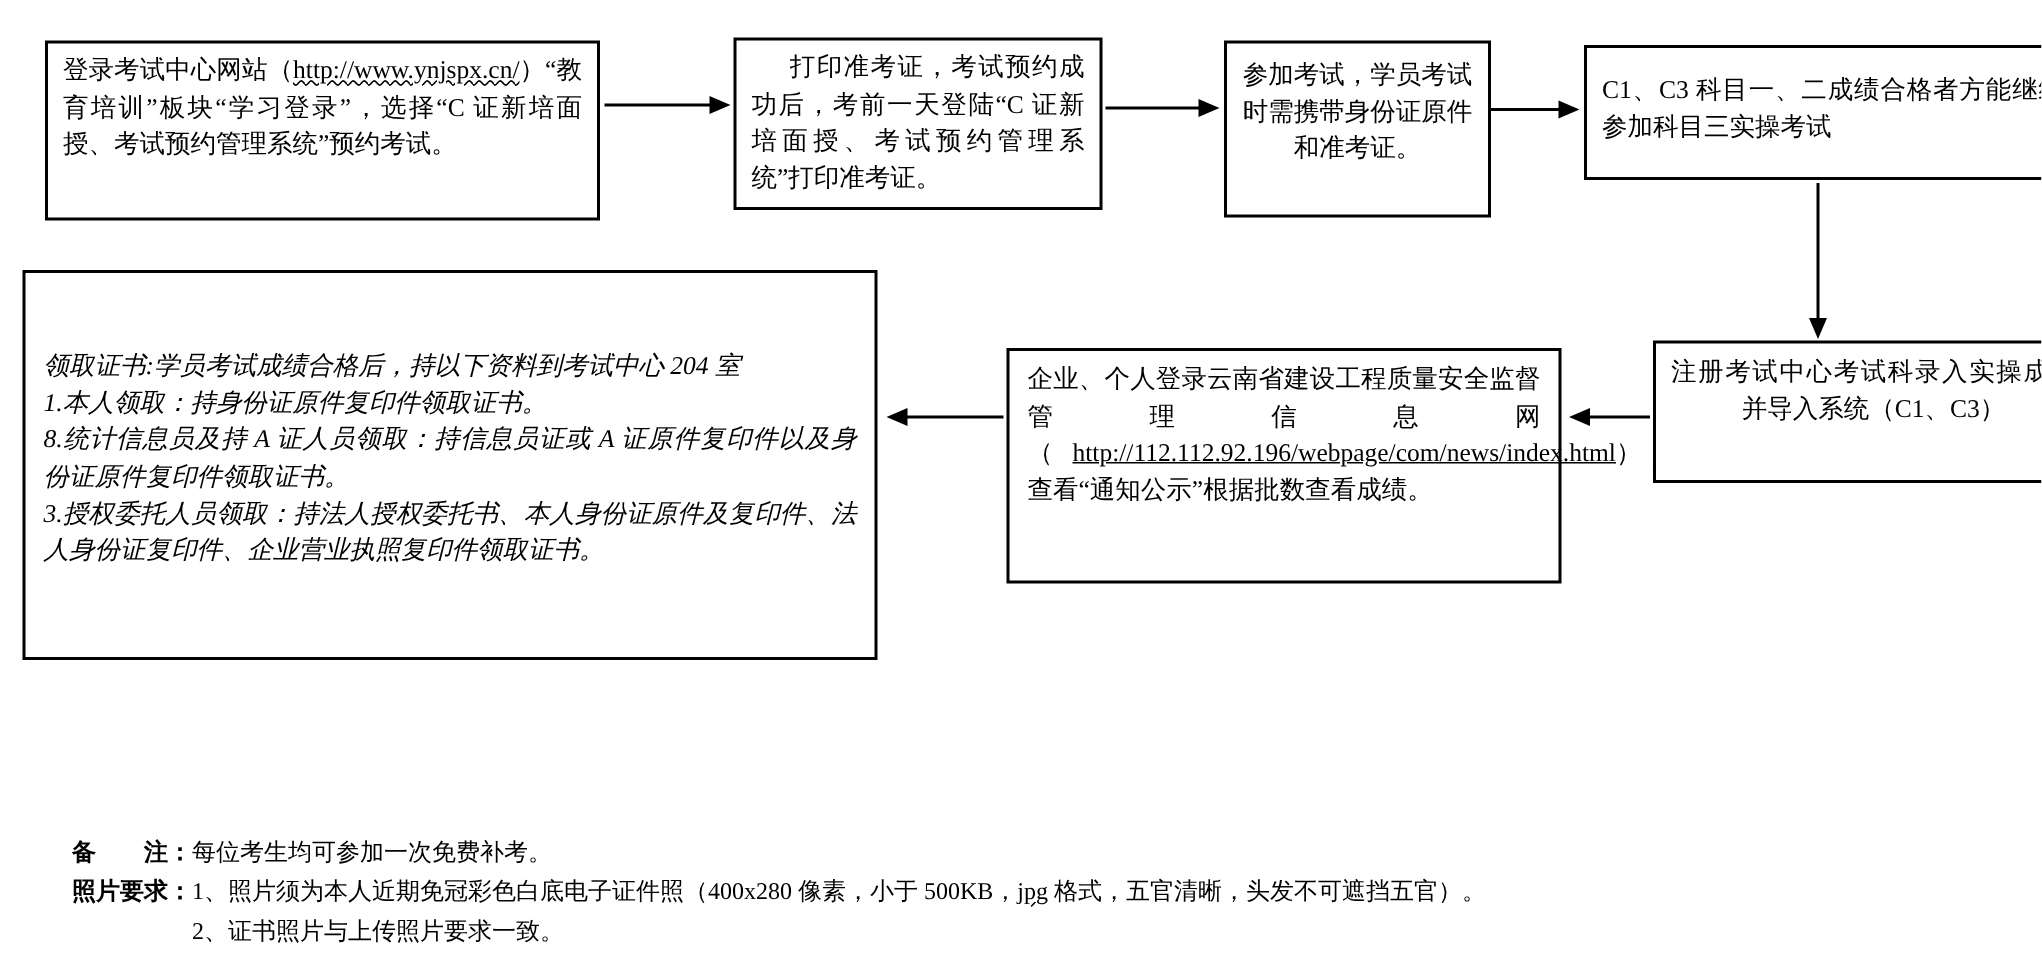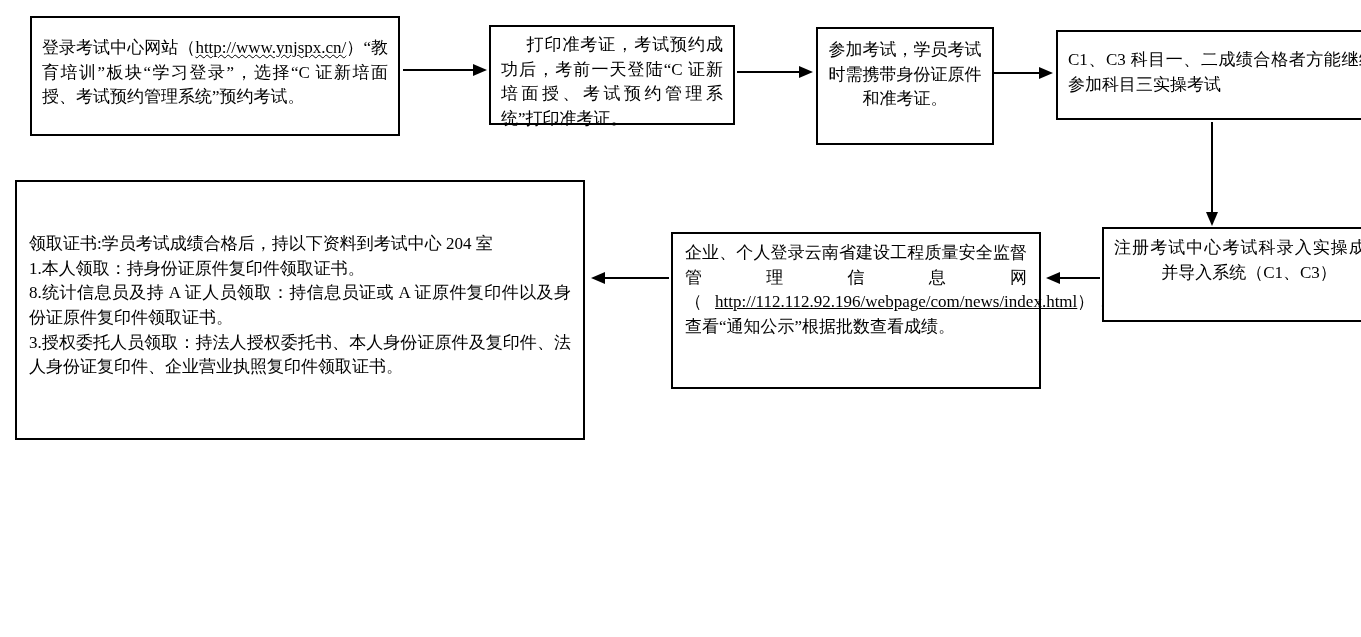--- a/index.html
+++ b/index.html
@@ -23,28 +23,28 @@
   }
   .box {
     position: absolute;
     border: 2px solid #000;
     background: #fff;
     font-size: 17px;
     line-height: 1.45;
     color: #000;
   }
   .box p { margin: 0; }
-  .b1 { left: 30px;  top: 16px;  width: 370px; height: 120px; padding: 18px 10px;  text-align: justify; }
-  .b2 { left: 489px; top: 25px;  width: 246px; height: 100px; padding: 6px 10px;  text-align: justify; }
+  .b1 { left: 30px;  top: 27px;  width: 370px; height: 120px; padding: 6px 10px;  text-align: justify; }
+  .b2 { left: 489px; top: 25px;  width: 246px; height: 115px; padding: 6px 10px;  text-align: justify; }
   .b2 p { text-indent: 1.5em; }
   .b3 { left: 816px; top: 27px;  width: 178px; height: 118px; padding: 9px 8px;  text-align: center; }
   .b4 { left: 1056px; top: 30px; width: 332px; height: 90px;  padding: 16px 10px; text-align: justify; }
   .b5 { left: 1102px; top: 227px; width: 294px; height: 95px; padding: 7px 10px; text-align: justify; text-align-last: center; }
   .b6 { left: 671px; top: 232px; width: 370px; height: 157px; padding: 7px 12px; text-align: justify; }
-  .b7 { left: 15px;  top: 180px; width: 570px; height: 260px; padding: 50px 12px 0 12px; text-align: justify; }
+  .b7 { left: 15px;  top: 180px; width: 570px; height: 260px; padding: 50px 12px 0 12px; text-align: justify; font-style: italic; }
   .url-wavy {
     color: #000;
     text-decoration: underline;
     text-decoration-style: wavy;
     text-decoration-thickness: 1px;
   }
   .url-line {
     color: #000;
     text-decoration: underline;
     margin-left: 13px;
@@ -122,14 +122,25 @@
     <p><span>企业、个人登录云南省建设工程质量安全监督管理信息网（</span><span class="url-line">http://112.112.92.196/webpage/com/news/index.html</span><span>），查看“通知公示”根据批数查看成绩。</span></p>
   </div>
 
   <div class="box b7">
     <p>领取证书:学员考试成绩合格后，持以下资料到考试中心 204 室</p>
     <p>1.本人领取：持身份证原件复印件领取证书。</p>
     <p>8.统计信息员及持 A 证人员领取：持信息员证或 A 证原件复印件以及身份证原件复印件领取证书。</p>
     <p>3.授权委托人员领取：持法人授权委托书、本人身份证原件及复印件、法人身份证复印件、企业营业执照复印件领取证书。</p>
   </div>
 
+  <div class="notes">
+    <div class="note-row">
+      <span class="note-label">备　　注：</span><span>每位考生均可参加一次免费补考。</span>
+    </div>
+    <div class="note-row">
+      <span class="note-label">照片要求：</span><span>1、照片须为本人近期免冠彩色白底电子证件照（400x280 像素，小于 500KB，</span><span class="jpg-wavy">jpg</span><span> 格式，五官清晰，头发不可遮挡五官）。</span>
+    </div>
+    <div class="note-row note-indent">
+      <span>2、证书照片与上传照片要求一致。</span>
+    </div>
+  </div>
 
 </div>
 
 </body></html>

